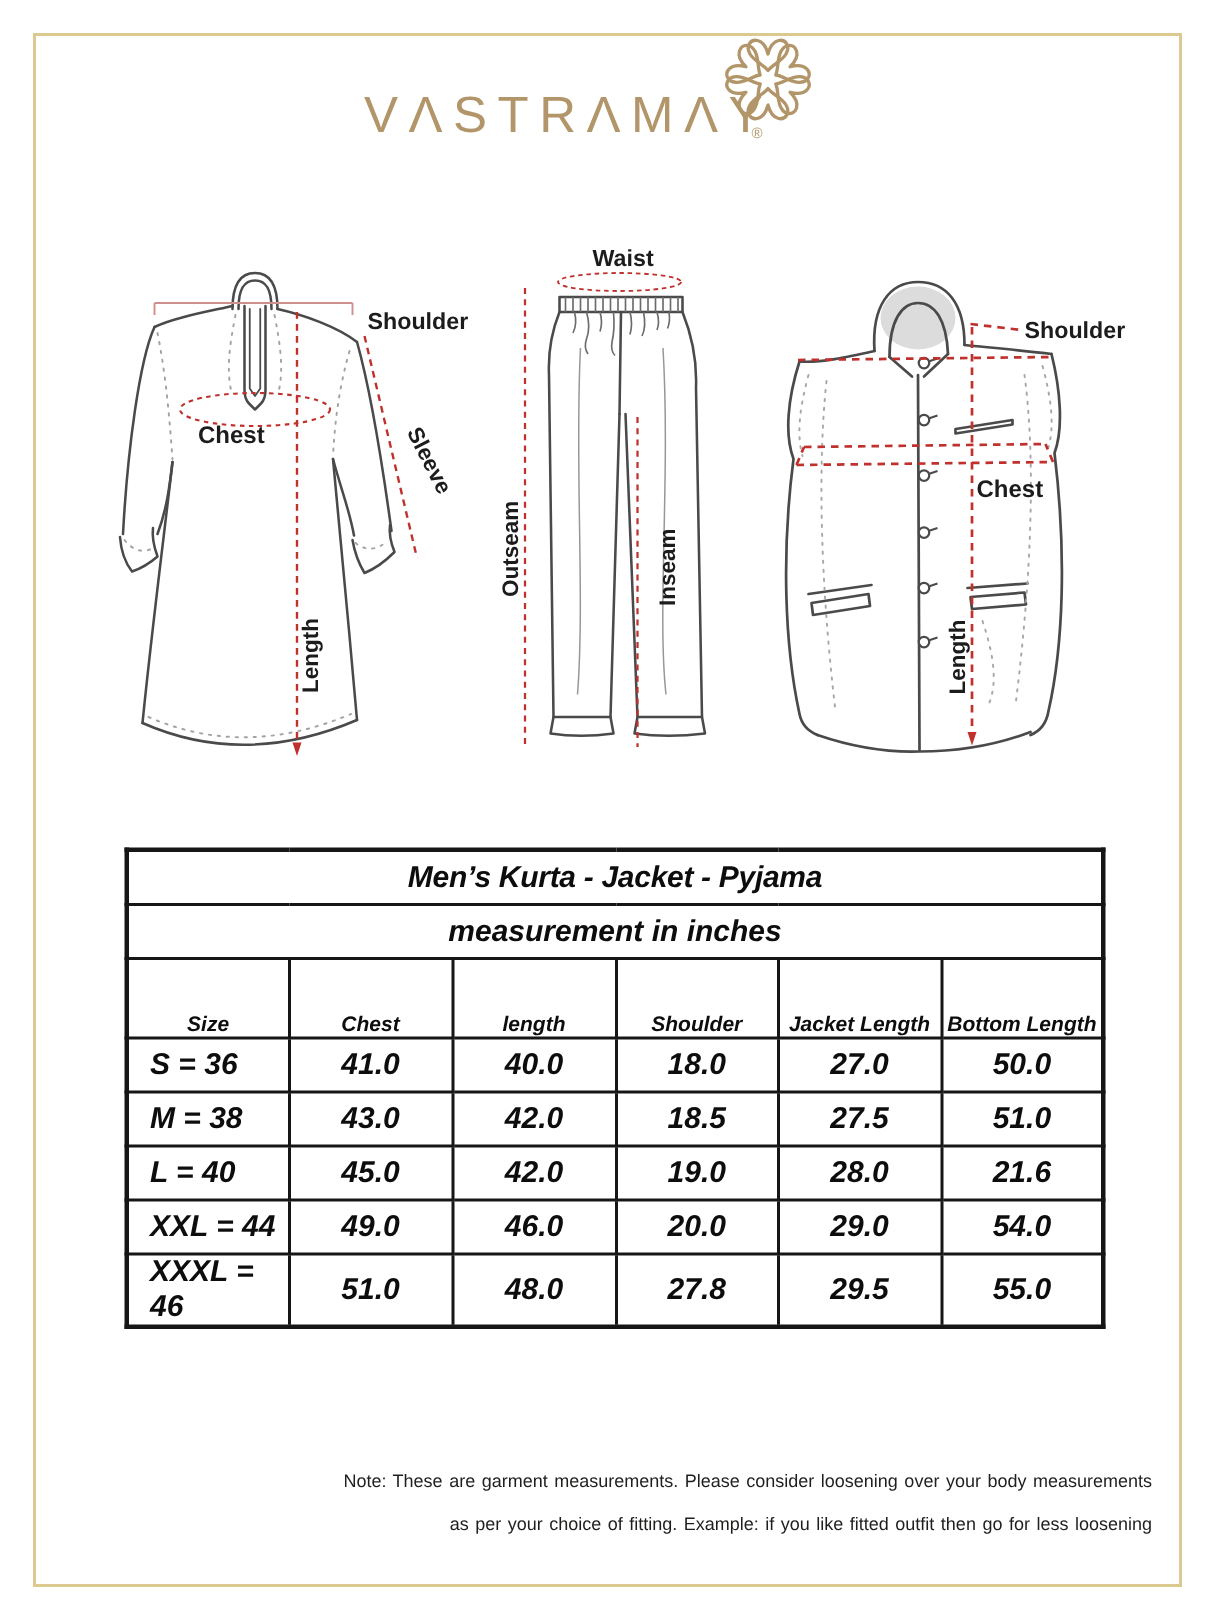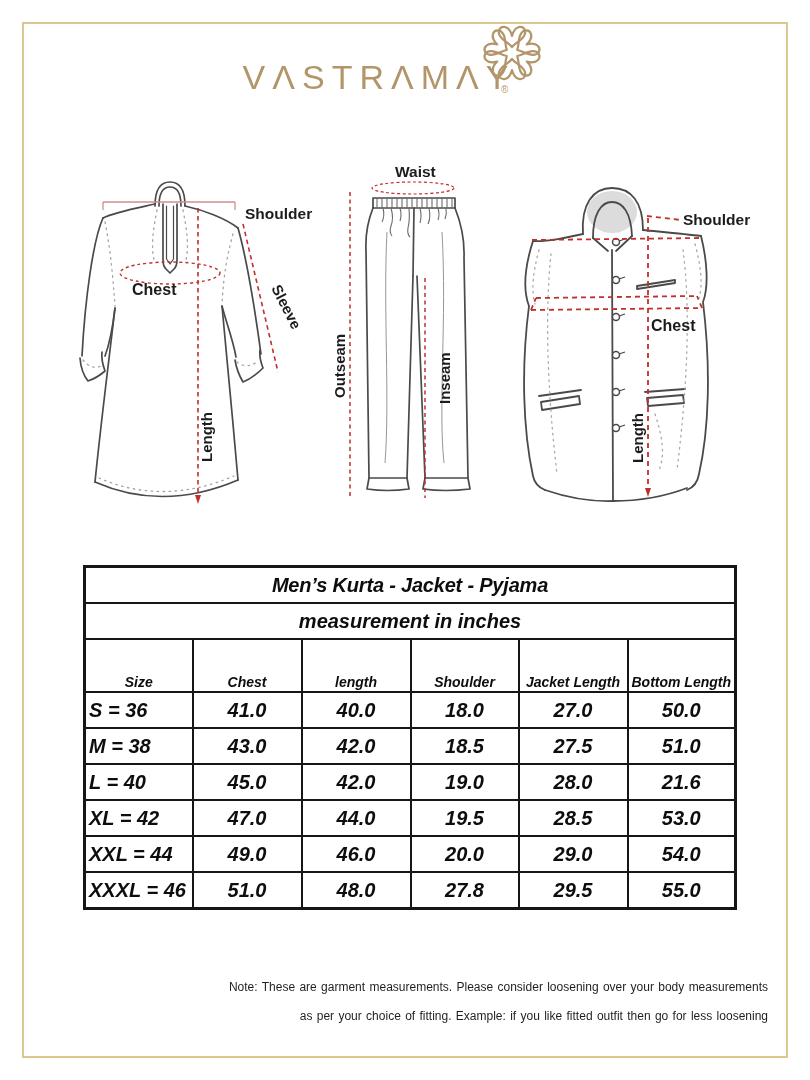--- a/index.html
+++ b/index.html
@@ -21,21 +21,21 @@
   
   table.size-chart{position:absolute;left:83px;top:565px;width:651px;
                    border-collapse:collapse;table-layout:fixed;color:#0d0d0d;}
   table.size-chart th,table.size-chart td{border:2px solid #161616;padding:0;font-style:italic;}
   table.size-chart{border:3px solid #161616;}
   .tbl-title{height:43px;font-size:24px;font-weight:bold;text-align:center;letter-spacing:-0.2px;}
   .tbl-subtitle{height:43px;font-size:17px;font-weight:bold;text-align:center;margin-left:18px;}
   .tbl-head th{height:51px;font-size:14px;font-weight:bold;text-align:center;
                vertical-align:bottom;padding-bottom:3px;line-height:1.18;margin-left:43px;}
   table.size-chart td{height:34px;font-size:20px;font-weight:bold;text-align:center;}
-  table.size-chart td.size-col{text-align:left;padding-left:3px;}
+  table.size-chart td.size-col{text-align:left;padding-left:14px;}
   
   .note{position:absolute;left:46px;right:42px;top:973px;text-align:right;
         font-size:12px;color:#1f1f1e;line-height:29px;word-spacing:1px;}
   .note div{white-space:nowrap;}
 </style>
 </head>
 <body>
 
 <div class="page">
 
@@ -229,28 +229,20 @@
         </tr>
         <tr>
           <td class="size-col">L = 40</td>
           <td>45.0</td>
           <td>42.0</td>
           <td>19.0</td>
           <td>28.0</td>
           <td>21.6</td>
         </tr>
         <tr>
-          <td class="size-col">XL = 42</td>
-          <td>47.0</td>
-          <td>44.0</td>
-          <td>19.5</td>
-          <td>28.5</td>
-          <td>53.0</td>
-        </tr>
-        <tr>
           <td class="size-col">XXL = 44</td>
           <td>49.0</td>
           <td>46.0</td>
           <td>20.0</td>
           <td>29.0</td>
           <td>54.0</td>
         </tr>
         <tr>
           <td class="size-col">XXXL = 46</td>
           <td>51.0</td>

